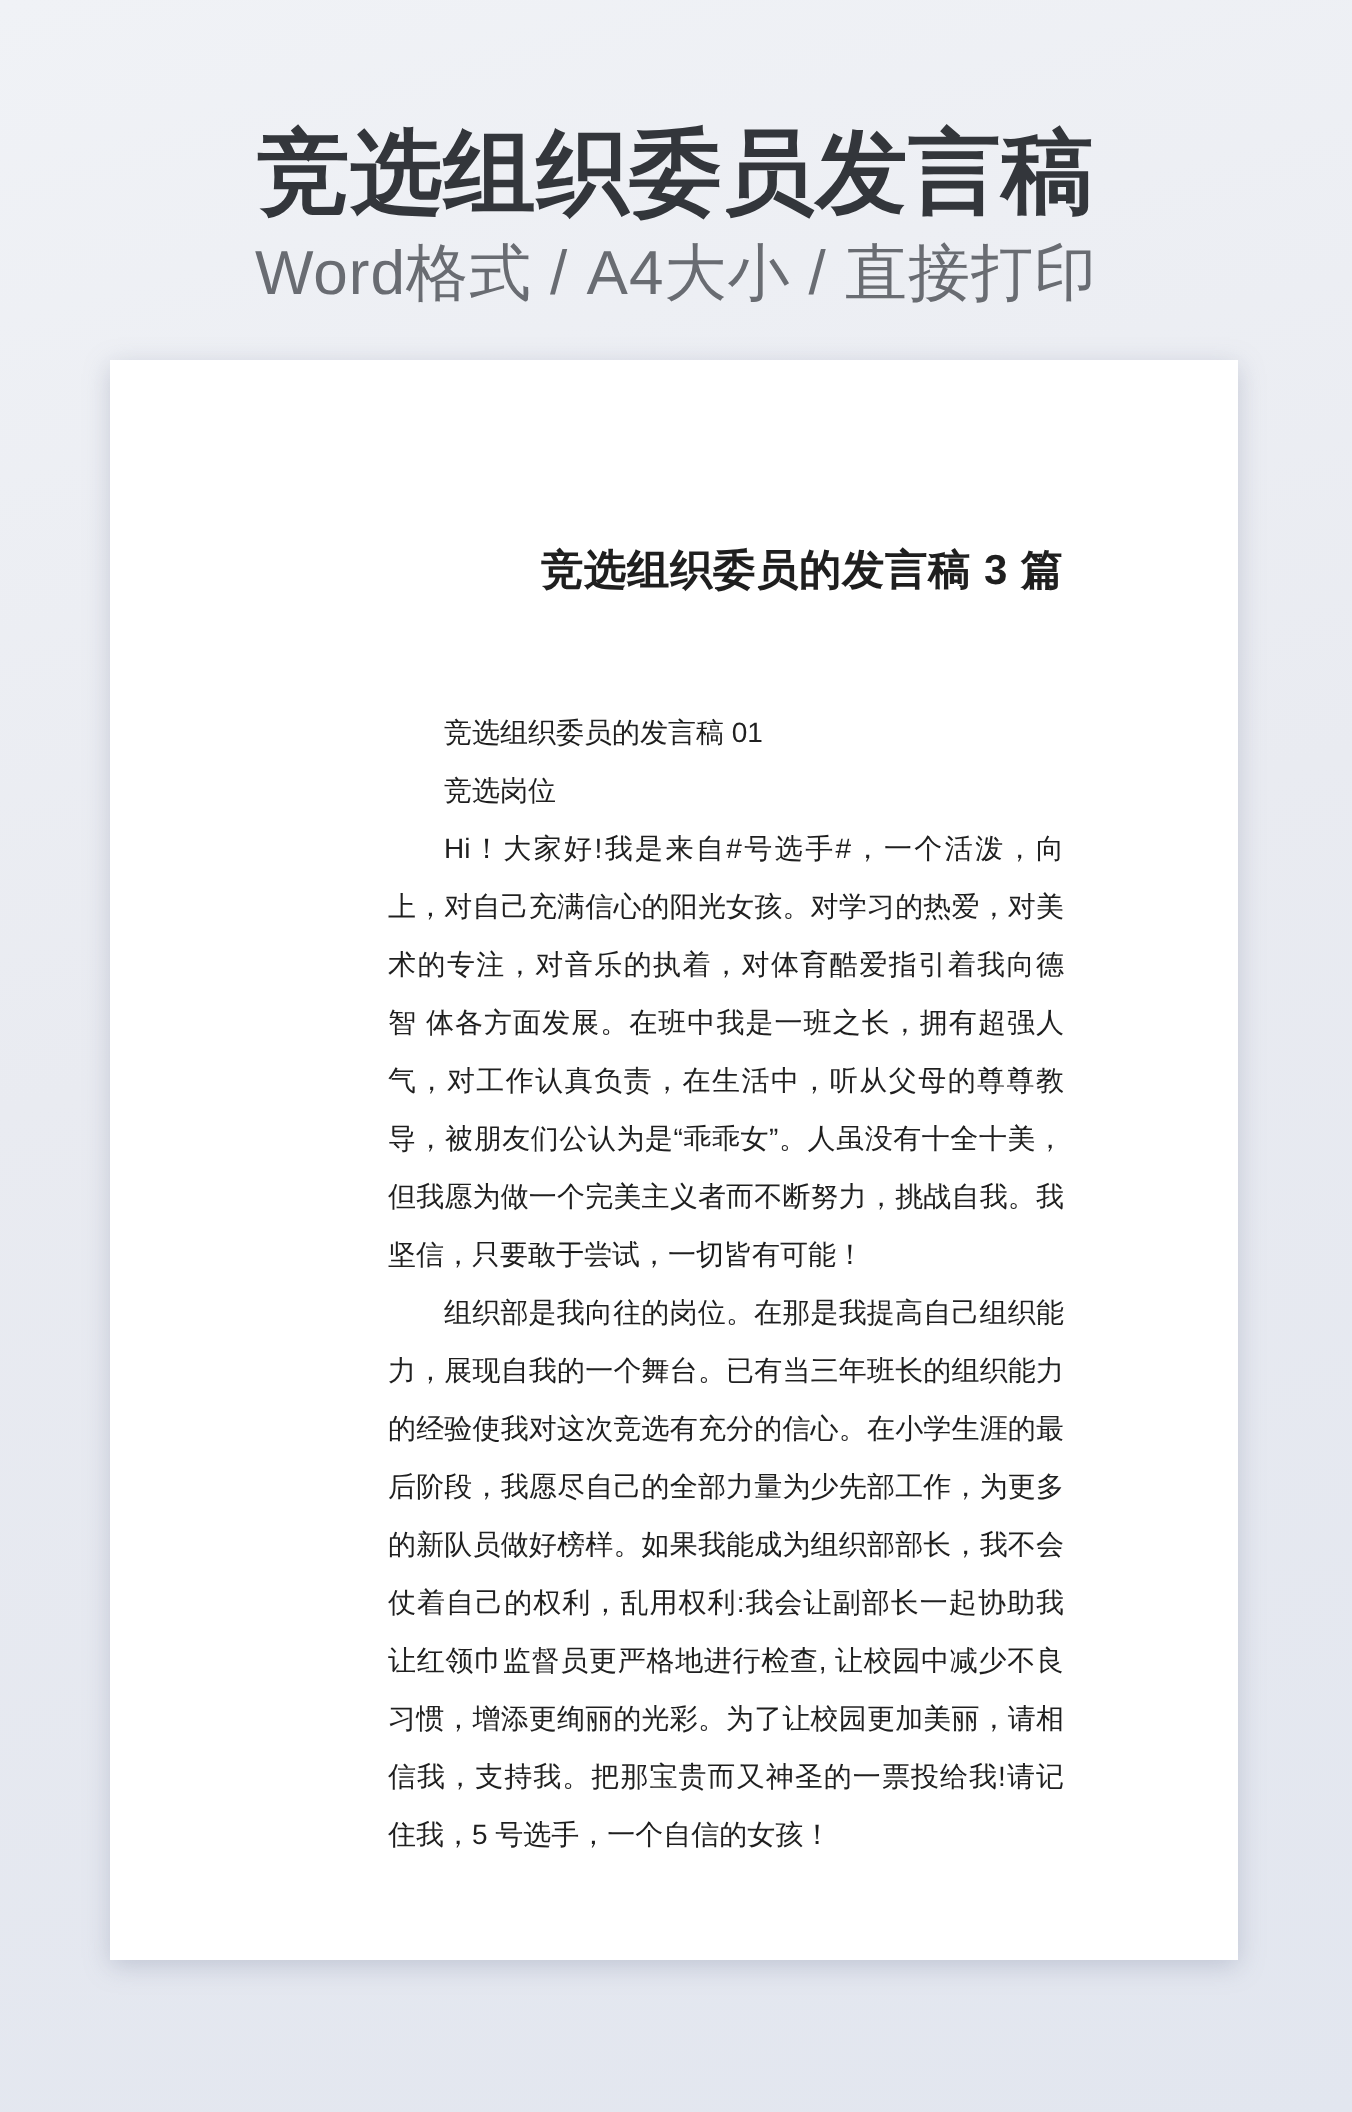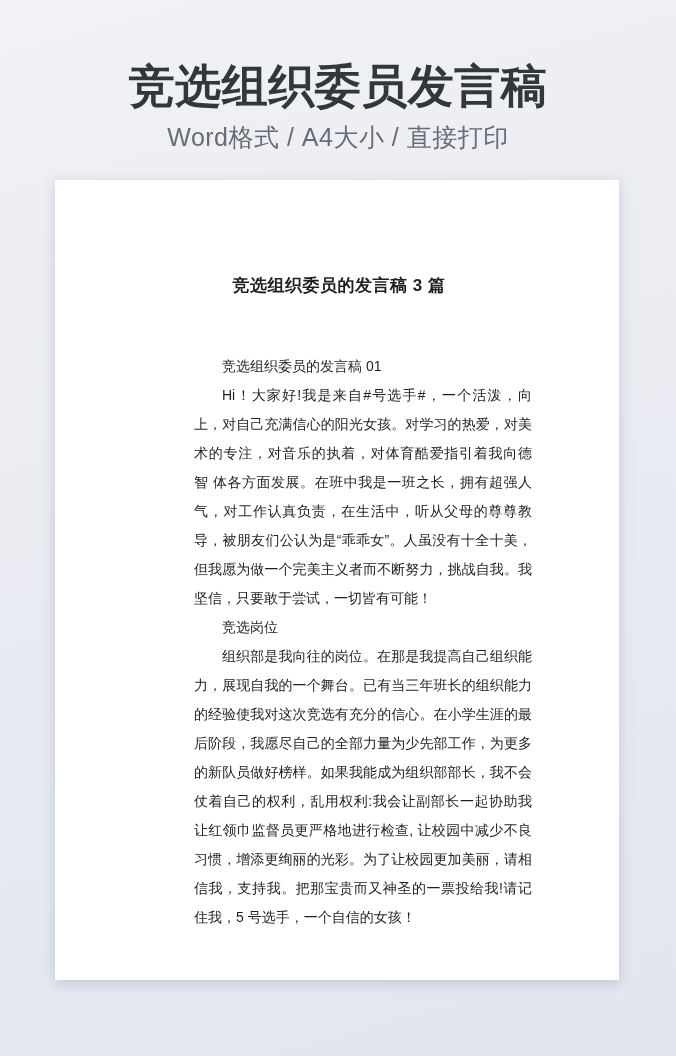--- a/index.html
+++ b/index.html
@@ -19,33 +19,33 @@
     background:linear-gradient(165deg,var(--background-top) 0%,#e9ebf1 45%,var(--background-bottom) 100%);
     overflow:hidden;
   }
   .header{padding-top:57px;text-align:center;}
   .main-title{
     font-size:46px;font-weight:800;line-height:58px;
     color:var(--title);letter-spacing:0.5px;
   }
   .subtitle{
     margin-top:6px;
-    font-size:25px;font-weight:400;line-height:32px;
+    font-size:31px;font-weight:400;line-height:32px;
     color:var(--subtitle);letter-spacing:0.5px;
   }
   .paper{
     position:absolute;left:55px;top:180px;
     width:564px;height:800px;
     background:var(--paper);
     box-shadow:0 3px 12px rgba(125,135,160,0.35);
     padding:94px 87px 0 91px;
   }
   .doc-title{
-    font-size:17px;font-weight:bold;line-height:24px;
-    color:var(--body-text);text-align:center;
+    font-size:21px;font-weight:bold;line-height:24px;
+    color:var(--body-text);text-align:right;
     margin-bottom:54px;letter-spacing:0.5px;
   }
   .doc-body p{
     font-size:14px;line-height:29px;
     color:var(--body-text);
     text-align:justify;text-justify:inter-ideograph;
     text-indent:2em;
     margin-left:48px;
   }
 </style>
@@ -56,19 +56,19 @@
 
   <div class="header">
     <h1 class="main-title">竞选组织委员发言稿</h1>
     <div class="subtitle">Word格式 / A4大小 / 直接打印</div>
   </div>
 
   <div class="paper">
     <h2 class="doc-title">竞选组织委员的发言稿 3 篇</h2>
     <div class="doc-body">
       <p>竞选组织委员的发言稿 01</p>
+      <p>竞选岗位</p>
       <p>Hi！大家好!我是来自#号选手#，一个活泼，向上，对自己充满信心的阳光女孩。对学习的热爱，对美术的专注，对音乐的执着，对体育酷爱指引着我向德 智 体各方面发展。在班中我是一班之长，拥有超强人气，对工作认真负责，在生活中，听从父母的尊尊教导，被朋友们公认为是“乖乖女”。人虽没有十全十美，但我愿为做一个完美主义者而不断努力，挑战自我。我坚信，只要敢于尝试，一切皆有可能！</p>
-      <p>竞选岗位</p>
       <p>组织部是我向往的岗位。在那是我提高自己组织能力，展现自我的一个舞台。已有当三年班长的组织能力的经验使我对这次竞选有充分的信心。在小学生涯的最后阶段，我愿尽自己的全部力量为少先部工作，为更多的新队员做好榜样。如果我能成为组织部部长，我不会仗着自己的权利，乱用权利:我会让副部长一起协助我让红领巾监督员更严格地进行检查, 让校园中减少不良习惯，增添更绚丽的光彩。为了让校园更加美丽，请相信我，支持我。把那宝贵而又神圣的一票投给我!请记住我，5 号选手，一个自信的女孩！</p>
     </div>
   </div>
 
 </div>
 
 </body></html>

